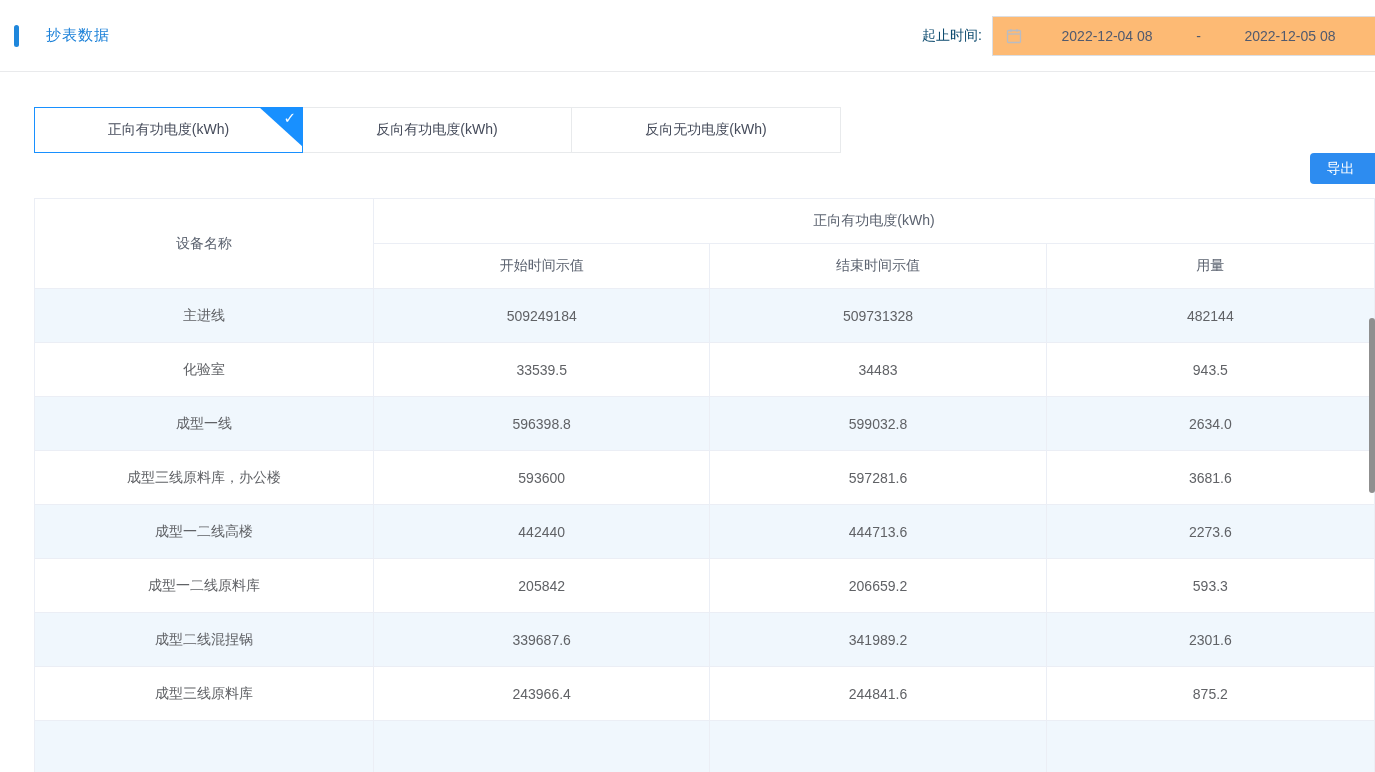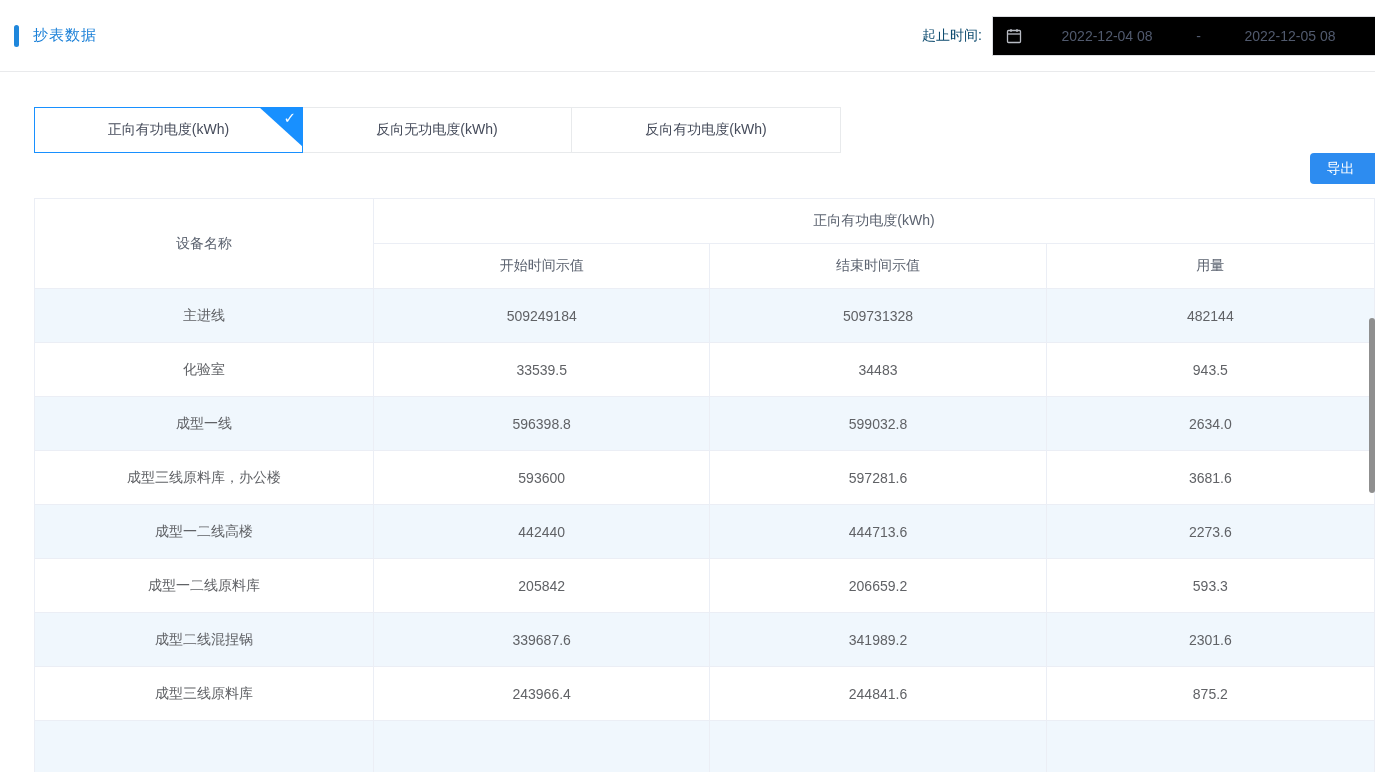--- a/index.html
+++ b/index.html
@@ -3,30 +3,30 @@
 <meta charset="utf-8">
 <style>
   * { margin:0; padding:0; box-sizing:border-box; }
   html,body { width:1375px; height:772px; overflow:hidden; background:#fff;
     font-family:"Liberation Sans","DejaVu Sans",sans-serif; }
 
   
   .page-header { height:72px; display:flex; align-items:center;
     justify-content:space-between; border-bottom:1px solid #e9eaec;
     padding-left:14px; }
-  .title-wrap { display:flex; align-items:center; }
+  .title-wrap { display:flex; align-items:center;gap:13px; }
   .accent-bar { width:5px; height:22px; border-radius:3px; background:#1f87dc;
     margin-right:14px; }
   .page-title { color:#1b80d8; font-size:15px; letter-spacing:1px; }
 
   .filter-wrap { display:flex; align-items:center; }
   .filter-label { color:#0c4a6e; font-size:14px; margin-right:10px; }
   .date-input { width:383px; height:40px; border:1px solid #dcdee2;
     border-right:none; display:flex; align-items:center; padding-left:13px;
-    color:#515a6e; font-size:14px; background:#000000; cursor:pointer; }
+    color:#515a6e; font-size:14px; background:#fdba74; cursor:pointer; }
   .cal-icon { width:16px; height:16px; flex:0 0 16px; color:#b8bcc4; }
   .date-val { flex:1; text-align:center; color:#515a6e; }
   .date-sep { color:#515a6e; padding:0 4px; }
 
   
   .tabs-row { display:flex; margin:35px 0 0 34px; }
   .tab { width:269px; height:46px; border:1px solid #e8eaec; border-left:none;
     display:flex; align-items:center; justify-content:center; font-size:14px;
     color:#464c5b; background:#fff; position:relative; cursor:pointer; }
   .tab:first-child { border-left:1px solid #e8eaec; }
@@ -84,25 +84,25 @@
   </div>
 </div>
 
 <div class="tabs-row">
   <div class="tab selected">
     <span>正向有功电度(kWh)</span>
     <span class="corner"></span>
     <span class="check">✓</span>
   </div>
   <div class="tab">
-    <span>反向无功电度(kWh)</span>
+    <span>反向有功电度(kWh)</span>
 
   </div>
   <div class="tab">
-    <span>反向有功电度(kWh)</span>
+    <span>反向无功电度(kWh)</span>
 
   </div>
 </div>
 
 <div class="export-row">
   <button class="export-btn">导出</button>
 </div>
 
 <div class="table-wrap">
   <table>

